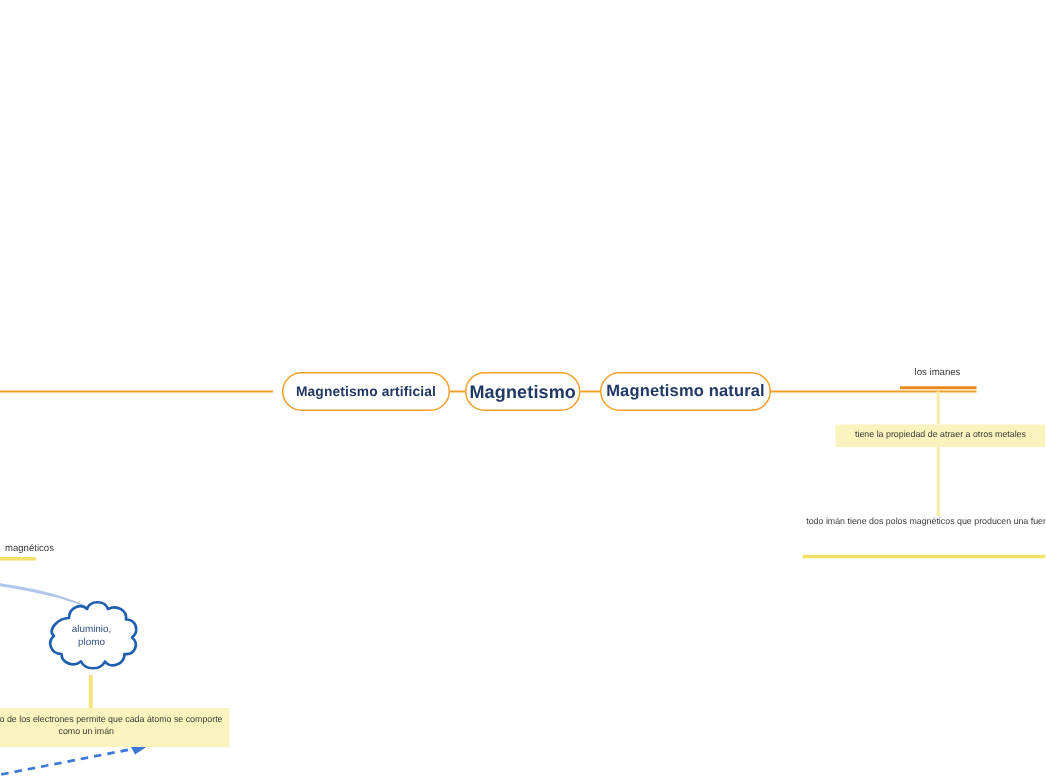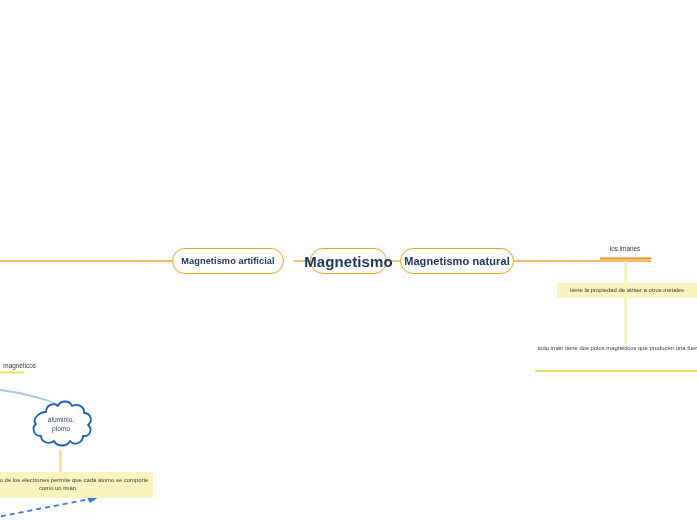--- a/index.html
+++ b/index.html
@@ -37,28 +37,28 @@
     color: #1F3864;
     font-weight: bold;
     display: flex;
     align-items: center;
     justify-content: center;
     text-align: center;
     white-space: nowrap;
     letter-spacing: 0.1px;
   }
   #node-artificial {
-    left: 172px; top: 248px;
+    left: 188px; top: 248px;
     width: 112px; height: 26px;
     font-size: 9.2px;
   }
   #node-central {
     left: 310px; top: 248px;
     width: 77px; height: 26px;
-    font-size: 15px;
+    font-size: 12px;
   }
   #node-natural {
     left: 400px; top: 248px;
     width: 114px; height: 26px;
     font-size: 11px;
   }
 
   
   .underline-label {
     position: absolute;

